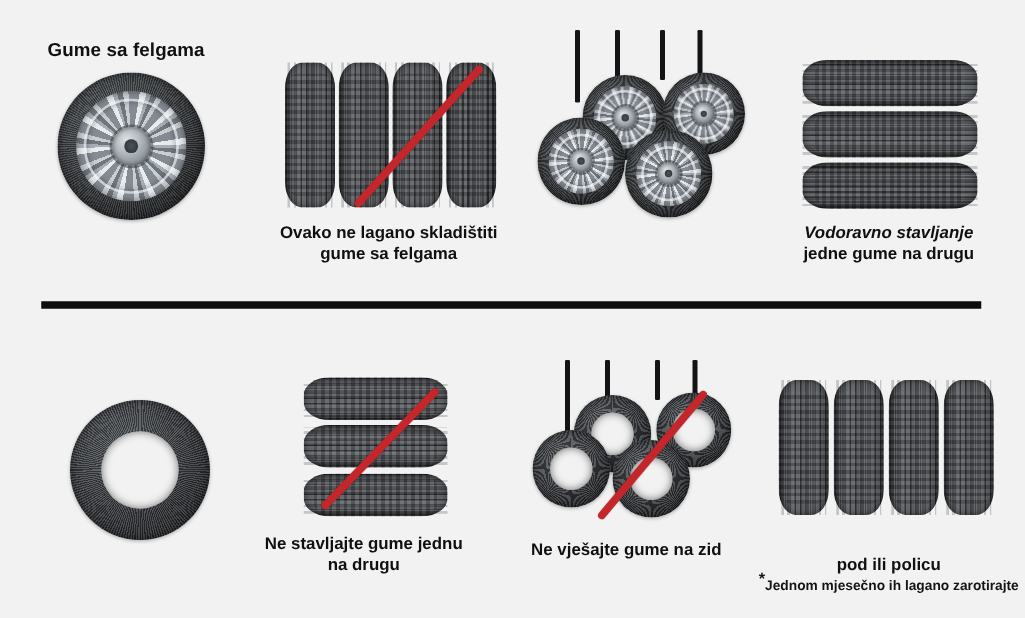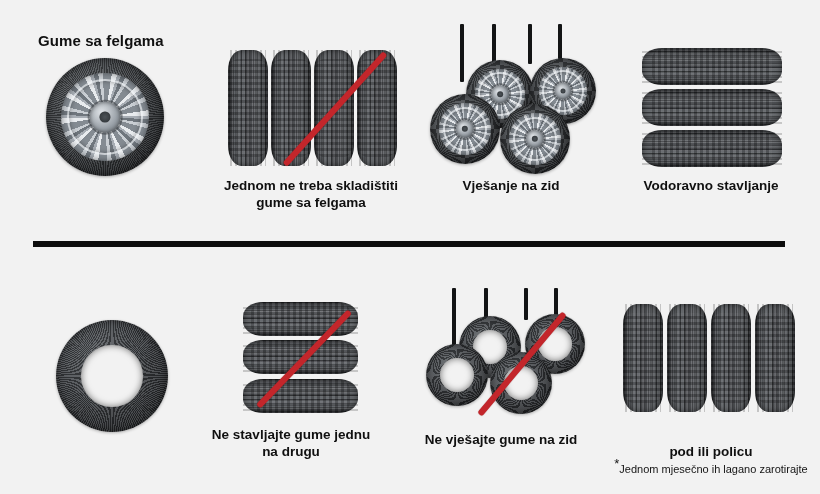--- a/index.html
+++ b/index.html
@@ -47,21 +47,21 @@
     line-height:17px;
     color:#101010;
     white-space:nowrap;
   }
   .footnote{
     position:absolute;
     left:50%;
     transform:translateX(-50%);
     text-align:right;
     font-size:11px;
-    font-weight:normal;
+    font-weight:bold;
     line-height:13px;
     color:#141414;
     white-space:nowrap;
   }
   .footnote .star{font-size:13px;vertical-align:super;line-height:0;}
 
   
   .art{position:absolute;}
 
   
@@ -205,21 +205,21 @@
     </div>
 
     <div class="cell" style="left:200px;top:44px;width:190px;height:175px;">
       <div class="art" style="left:12px;top:6px;width:168px;height:116px;">
         <div class="tread" style="position:absolute;left:0;top:0;width:40px;height:116px;"></div>
         <div class="tread" style="position:absolute;left:43px;top:0;width:40px;height:116px;"></div>
         <div class="tread" style="position:absolute;left:86px;top:0;width:40px;height:116px;"></div>
         <div class="tread" style="position:absolute;left:129px;top:0;width:40px;height:116px;"></div>
       </div>
       <div class="strike" style="left:44px;top:62px;width:150px;height:6px;transform:rotate(-48deg);"></div>
-      <div class="caption" style="top:133px;">Jednom ne treba skladištiti</div>
+      <div class="caption" style="top:133px;">Ovako ne lagano skladištiti</div>
       <div class="caption" style="top:150px;">gume sa felgama</div>
     </div>
 
     <div class="cell" style="left:400px;top:22px;width:190px;height:190px;">
       <div class="art" style="left:8px;top:0;width:172px;height:155px;">
         <div class="hook" style="left:36px;top:2px;height:58px;"></div>
         <div class="hook" style="left:68px;top:2px;height:42px;"></div>
         <div class="hook" style="left:104px;top:2px;height:40px;"></div>
         <div class="hook" style="left:134px;top:2px;height:38px;"></div>
 
@@ -233,30 +233,30 @@
         </div>
         <div class="wheel" style="position:absolute;left:6px;top:72px;width:70px;height:70px;">
           <div class="rim"></div>
             <div class="hub"></div>
         </div>
         <div class="wheel" style="position:absolute;left:76px;top:82px;width:70px;height:70px;">
           <div class="rim"></div>
             <div class="hub"></div>
         </div>
       </div>
-      <div class="caption" style="top:155px;">Vješanje na zid</div>
     </div>
 
     <div class="cell" style="left:600px;top:44px;width:190px;height:175px;">
       <div class="art" style="left:26px;top:4px;width:140px;height:120px;">
         <div class="tread-h" style="position:absolute;left:0;top:0;width:140px;height:37px;"></div>
         <div class="tread-h" style="position:absolute;left:0;top:41px;width:140px;height:37px;"></div>
         <div class="tread-h" style="position:absolute;left:0;top:82px;width:140px;height:37px;"></div>
       </div>
-      <div class="caption" style="top:133px;">Vodoravno stavljanje</div>
+      <div class="caption" style="top:133px;font-style:italic;">Vodoravno stavljanje</div>
+      <div class="caption" style="top:150px;">jedne gume na drugu</div>
     </div>
   </div>
 
   <div class="divider"></div>
 
   <div class="section section-bottom">
 
 
     <div class="cell" style="left:18px;top:62px;width:150px;height:120px;">
       <div class="art ring" style="left:22px;top:0;width:112px;height:112px;"></div>

